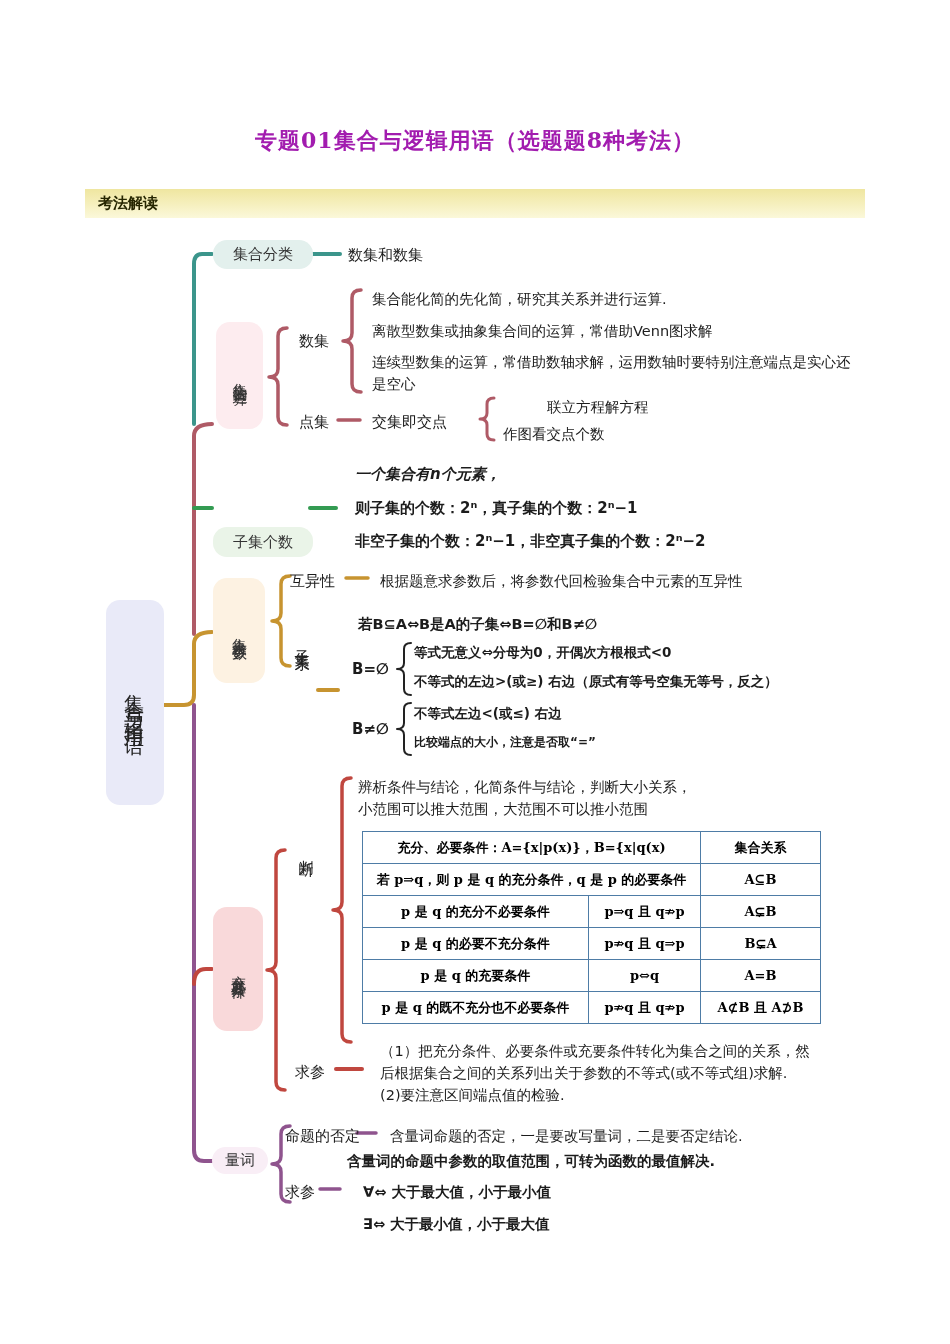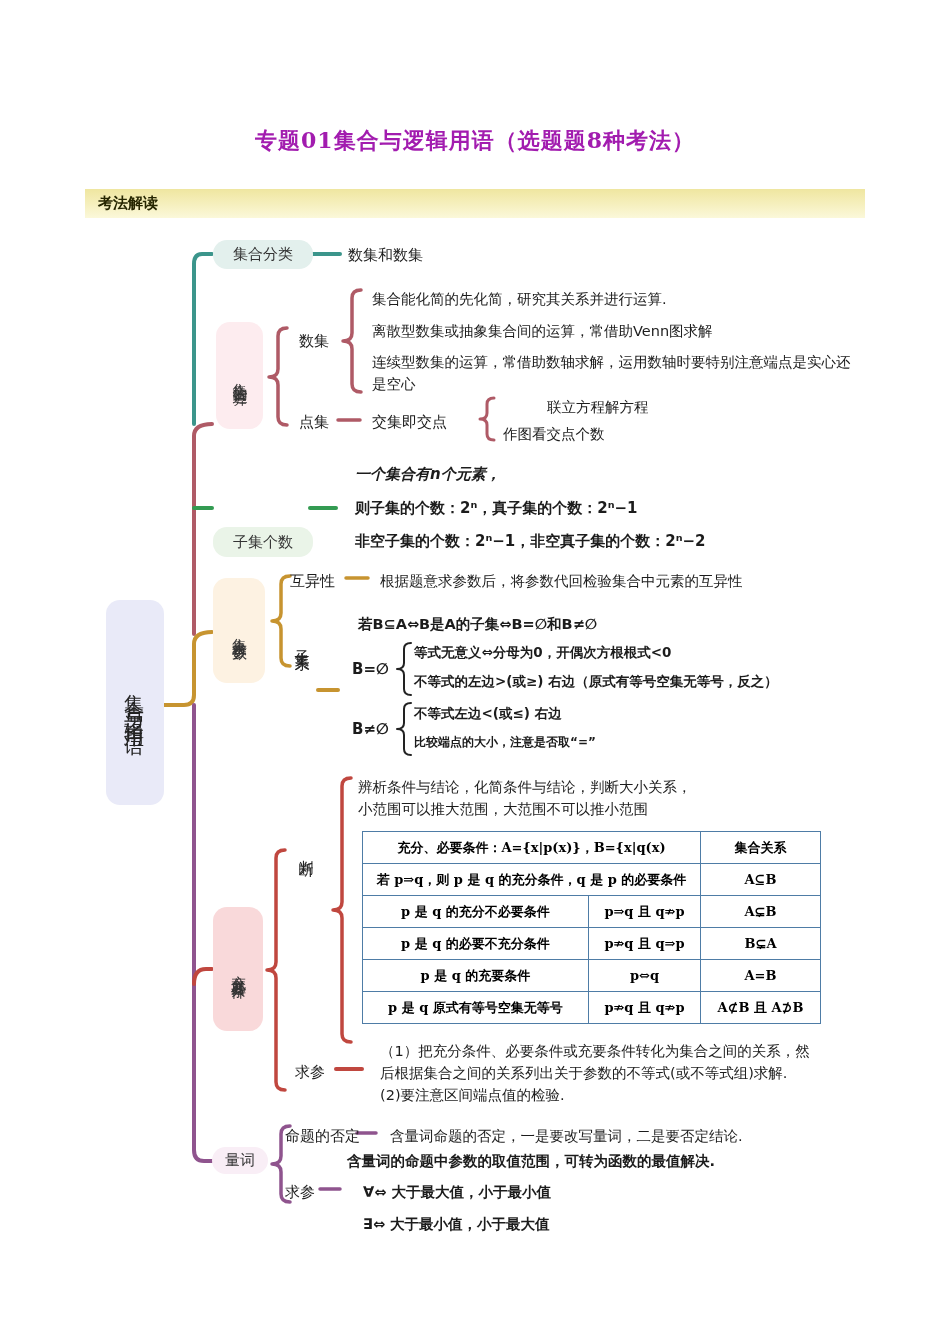--- a/index.html
+++ b/index.html
@@ -151,21 +151,21 @@
     <td>p 是 q 的必要不充分条件</td>
     <td>p⇏q 且 q⇒p</td>
     <td>B⊊A</td>
   </tr>
   <tr>
     <td>p 是 q 的充要条件</td>
     <td>p⇔q</td>
     <td>A=B</td>
   </tr>
   <tr>
-    <td>p 是 q 原式有等号空集无等号</td>
+    <td>p 是 q 的既不充分也不必要条件</td>
     <td>p⇏q 且 q⇏p</td>
     <td>A⊄B 且 A⊅B</td>
   </tr>
 </tbody>
   </table>
 
 <div class="t" style="left:295px;top:1061px;font-size:15px;">求参</div>
 <div class="t" style="left:380px;top:1040px;">（1）把充分条件、必要条件或充要条件转化为集合之间的关系，然</div>
 <div class="t" style="left:380px;top:1062px;">后根据集合之间的关系列出关于参数的不等式(或不等式组)求解.</div>
 <div class="t" style="left:380px;top:1084px;">(2)要注意区间端点值的检验.</div>

